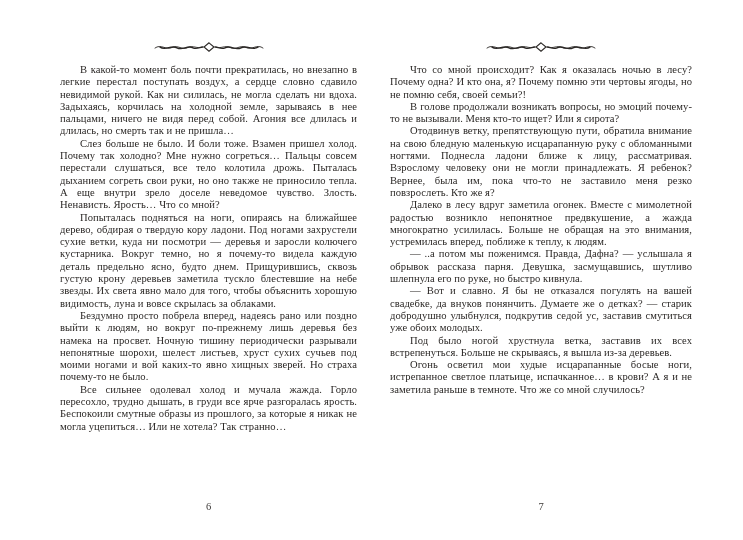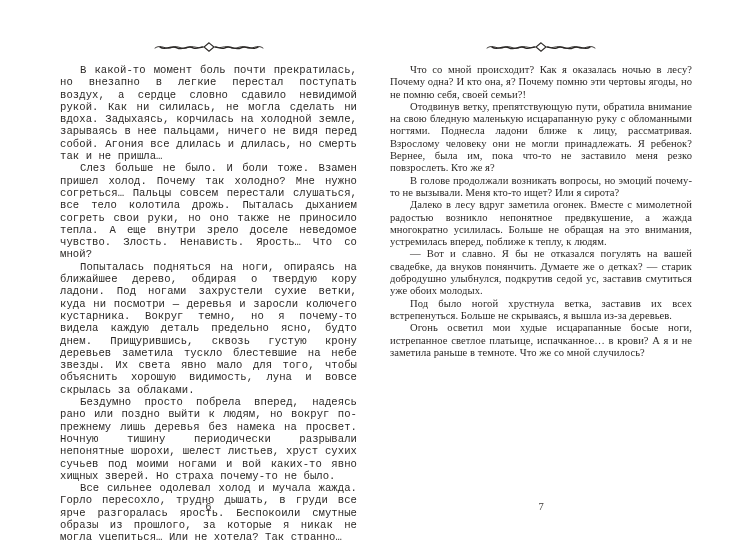--- a/index.html
+++ b/index.html
@@ -19,21 +19,21 @@
     position: relative;
     width: 743px;
     height: 540px;
     background: #ffffff;
   }
   .page {
     position: absolute;
     top: 0;
     height: 540px;
   }
-  .page.left  { left: 0;     width: 371px; font-family: Liberation Mono, monospace; }
+  .page.left  { left: 0;     width: 371px; }
   .page.right { left: 371px; width: 372px; }
 
   .ornament {
     position: absolute;
     top: 41px;
     left: 50%;
     transform: translateX(-50%);
   }
   .page.left  .ornament-wrap  { position: absolute; left: 60px;  width: 297px; top: 0; height: 60px; }
   .page.right .ornament-wrap  { position: absolute; left: 19px;  width: 302px; top: 0; height: 60px; }
@@ -109,23 +109,24 @@
             <path stroke-width="0.9" d="M110,7 C104,2.5 99,9.5 93,6.5 C87,3.5 83,9.5 77,6.5 C72,4 68,8 63,6.2"></path>
             <path stroke-width="1.4" d="M105,6.2 C99,10 94,3.5 88,6.8 C82,10 78,3.8 72,6.8 C68,8.8 65,5.8 62,6"></path>
           </g>
           <path d="M56,1.8 L61,6 L56,10.2 L51,6 Z" fill="#ffffff" stroke="#2b2826" stroke-width="1.1"></path>
         </svg>
       </div>
     </div>
 
     <div class="text-col">
       <p>Что со мной происходит? Как я оказалась ночью в лесу? Почему одна? И кто она, я? Почему помню эти чертовы ягоды, но не помню себя, своей семьи?!</p>
+      <p>В голове продолжали возникать вопросы, но эмоций почему-то не вызывали. Меня кто-то ищет? Или я сирота?</p>
       <p>Отодвинув ветку, препятствующую пути, обратила внимание на свою бледную маленькую исцарапанную руку с обломанными ногтями. Поднесла ладони ближе к лицу, рассматривая. Взрослому человеку они не могли принадлежать. Я ребенок? Вернее, была им, пока что-то не заставило меня резко повзрослеть. Кто же я?</p>
-      <p>В голове продолжали возникать вопросы, но эмоций почему-то не вызывали. Меня кто-то ищет? Или я сирота?</p>
       <p>Далеко в лесу вдруг заметила огонек. Вместе с мимолетной радостью возникло непонятное предвкушение, а жажда многократно усилилась. Больше не обращая на это внимания, устремилась вперед, поближе к теплу, к людям.</p>
+      <p>— ..а потом мы поженимся. Правда, Дафна? — услышала я обрывок рассказа парня. Девушка, засмущавшись, шутливо шлепнула его по руке, но быстро кивнула.</p>
       <p>— Вот и славно. Я бы не отказался погулять на вашей свадебке, да внуков понянчить. Думаете же о детках? — старик добродушно улыбнулся, подкрутив седой ус, заставив смутиться уже обоих молодых.</p>
       <p>Под было ногой хрустнула ветка, заставив их всех встрепенуться. Больше не скрываясь, я вышла из-за деревьев.</p>
       <p>Огонь осветил мои худые исцарапанные босые ноги, истрепанное светлое платьице, испачканное… в крови? А я и не заметила раньше в темноте. Что же со мной случилось?</p>
     </div>
 
     <div class="page-number">7</div>
   </div>
 
 </div>
 

